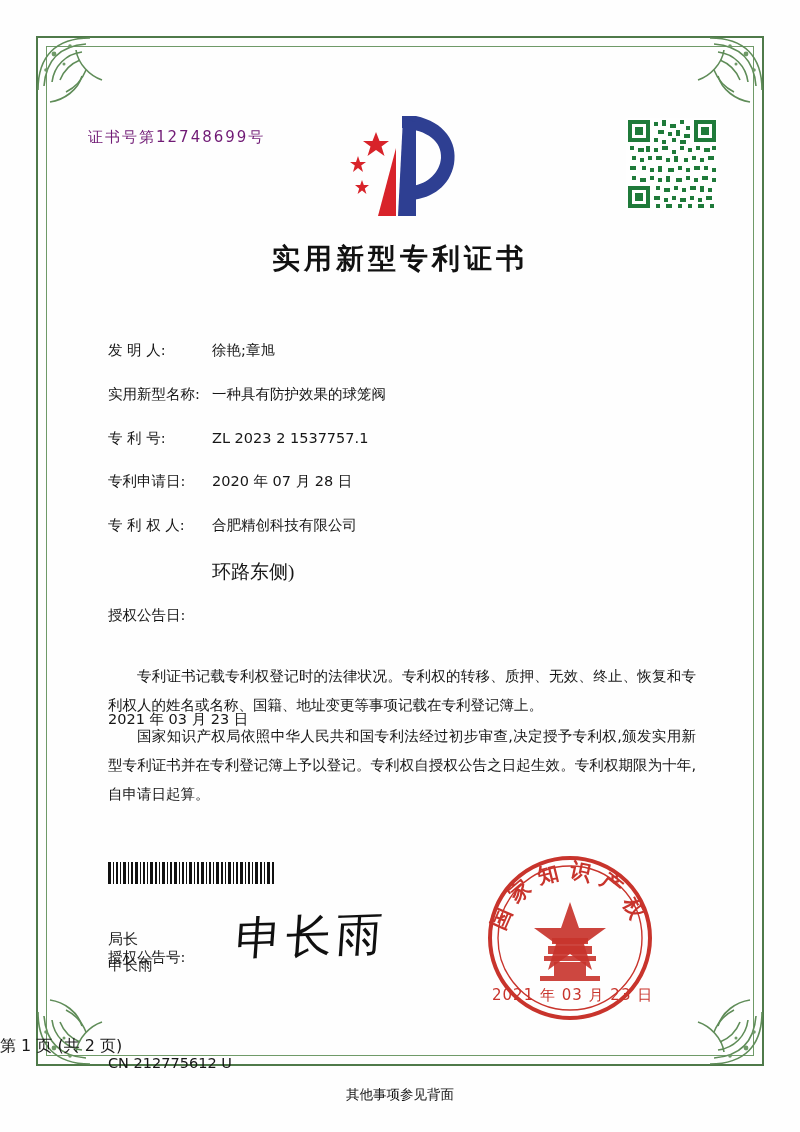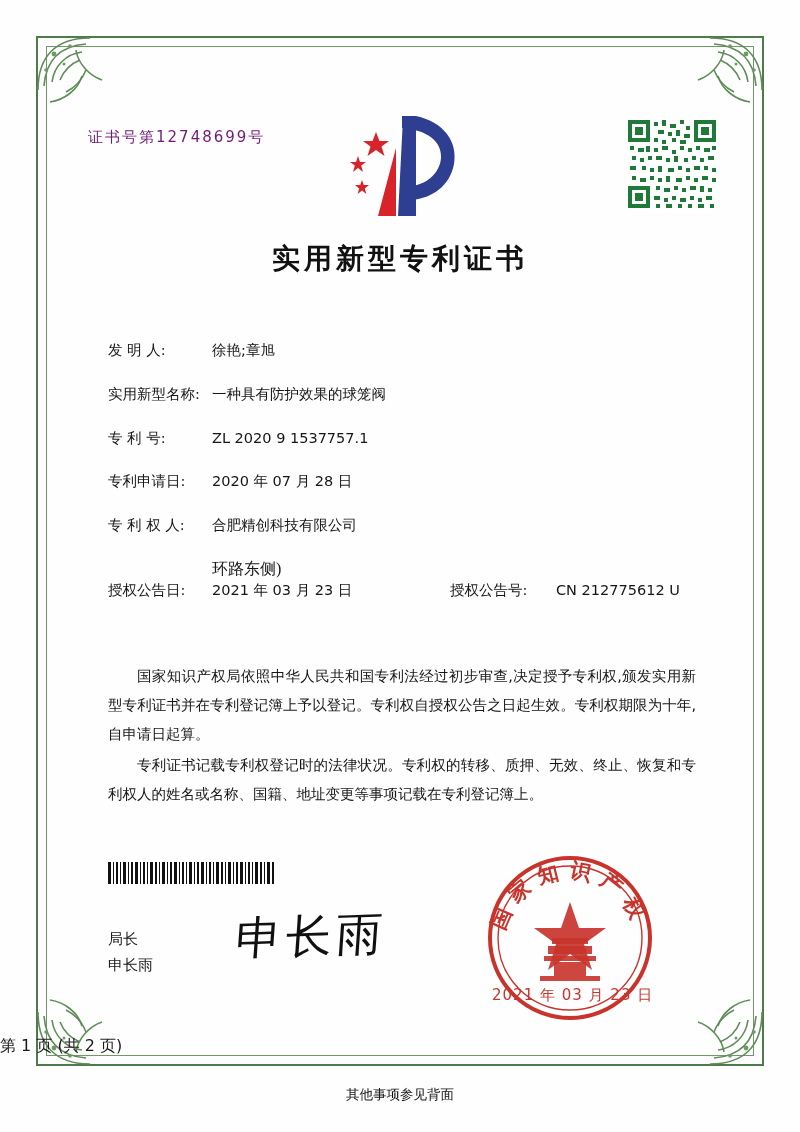--- a/index.html
+++ b/index.html
@@ -109,24 +109,25 @@
     width: 104px;
     flex: 0 0 104px;
     white-space: nowrap;
   }
   .row .value {
     flex: 1 1 auto;
   }
   .row.addr { margin-bottom: 14px; }
   .addr-second {
     margin-left: 104px;
-    font-size: 16px;
+    margin-bottom: 20px;
+    font-size: 19px;
     font-family: Liberation Serif, serif;
   }
-  .row.dual { margin-bottom: 8px; }
+  .row.dual { margin-bottom: 8px; flex-direction: column; }
   .row.dual .value { flex: 0 0 238px; }
   .row.dual .label2 {
     flex: 0 0 106px;
     white-space: nowrap;
   }
   .row.dual .value2 { flex: 1 1 auto; }
 
   
   .paras {
     position: absolute;
@@ -410,21 +411,21 @@
       <div class="value">徐艳;章旭</div>
     </div>
 
     <div class="row">
       <div class="label">实用新型名称:</div>
       <div class="value">一种具有防护效果的球笼阀</div>
     </div>
 
     <div class="row">
       <div class="label">专  利  号:</div>
-      <div class="value">ZL 2020 9 1537757.1</div>
+      <div class="value">ZL 2023 2 1537757.1</div>
     </div>
 
     <div class="row">
       <div class="label">专利申请日:</div>
       <div class="value">2020 年 07 月 28 日</div>
     </div>
 
     <div class="row">
       <div class="label">专 利 权 人:</div>
       <div class="value">合肥精创科技有限公司</div>
@@ -435,22 +436,22 @@
     <div class="row dual">
       <div class="label">授权公告日:</div>
       <div class="value">2021 年 03 月 23 日</div>
       <div class="label2">授权公告号:</div>
       <div class="value2">CN 212775612 U</div>
     </div>
 
   </div>
 
   <div class="paras">
+    <p>专利证书记载专利权登记时的法律状况。专利权的转移、质押、无效、终止、恢复和专利权人的姓名或名称、国籍、地址变更等事项记载在专利登记簿上。</p>
     <p>国家知识产权局依照中华人民共和国专利法经过初步审查,决定授予专利权,颁发实用新型专利证书并在专利登记簿上予以登记。专利权自授权公告之日起生效。专利权期限为十年,自申请日起算。</p>
-    <p>专利证书记载专利权登记时的法律状况。专利权的转移、质押、无效、终止、恢复和专利权人的姓名或名称、国籍、地址变更等事项记载在专利登记簿上。</p>
   </div>
 
   <div class="barcode">
     <svg width="168" height="22" viewBox="0 0 168 22" shape-rendering="crispEdges">
       <g fill="#111111">
         <rect x="0" y="0" width="3" height="22"></rect>
           <rect x="5" y="0" width="1" height="22"></rect>
         <rect x="8" y="0" width="2" height="22"></rect>
           <rect x="12" y="0" width="1" height="22"></rect>
         <rect x="15" y="0" width="3" height="22"></rect>

